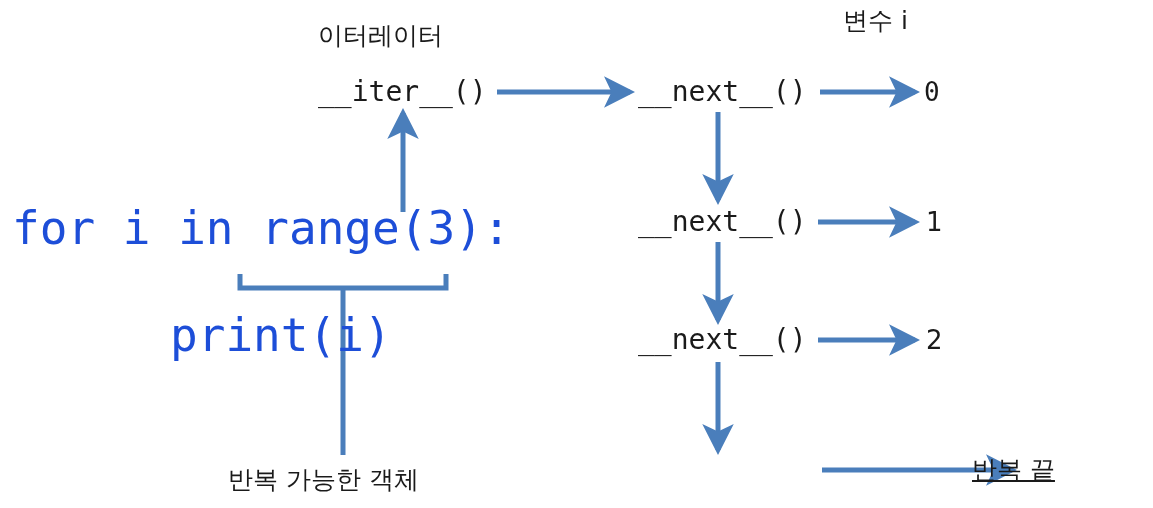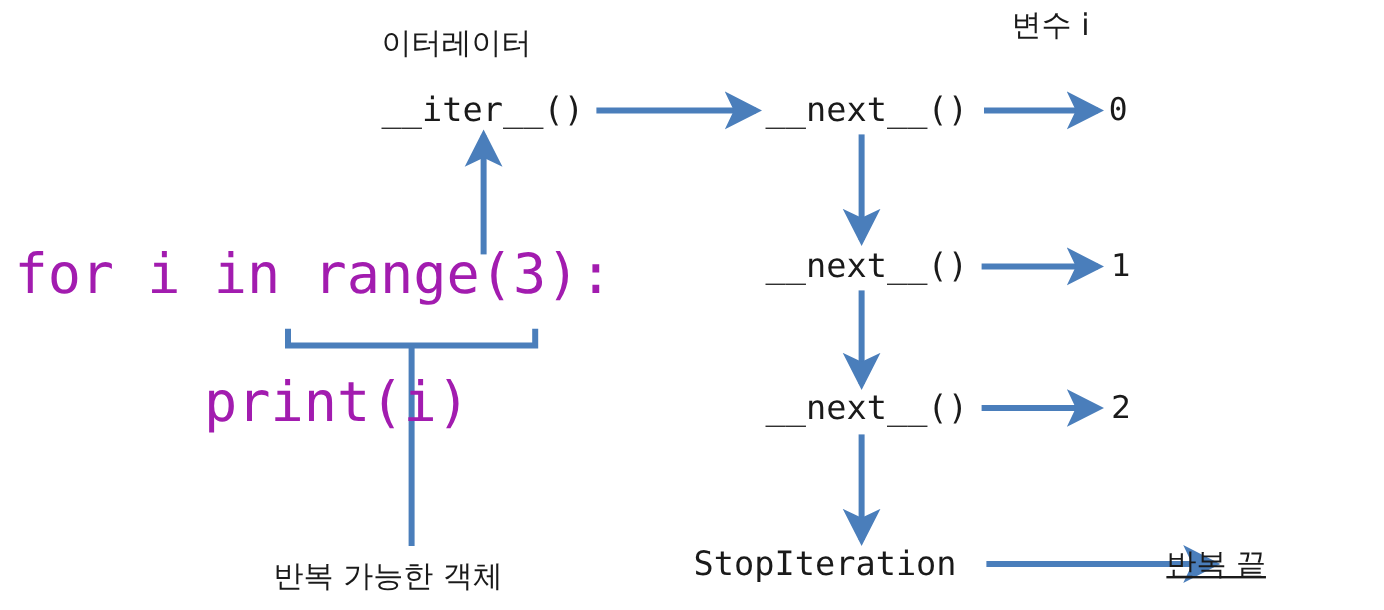--- a/index.html
+++ b/index.html
@@ -22,21 +22,21 @@
     line-height: 1;
   }
   .label-ko {
     font-family: "DejaVu Sans", sans-serif;
     font-size: 25px;
     color: #1a1a1a;
   }
   .code-big {
     font-family: "DejaVu Sans Mono", monospace;
     font-size: 46px;
-    color: #a21caf;
+    color: #1d4ed8;
     letter-spacing: 0px;
   }
   .code-mid {
     font-family: "DejaVu Sans Mono", monospace;
     font-size: 28px;
     color: #1a1a1a;
     text-align: center;
   }
   .val {
     font-family: "DejaVu Sans", sans-serif;
@@ -98,21 +98,20 @@
   <div class="node code-mid" style="left:638px; top:208px;">__next__()</div>
 
   <div class="node code-mid" style="left:638px; top:326px;">__next__()</div>
 
   <div class="node val-mono" style="left:924px; top:79px;">0</div>
 
   <div class="node val" style="left:926px; top:209px;">1</div>
 
   <div class="node val" style="left:926px; top:327px;">2</div>
 
-  <div class="node code-mid" style="left:578px; top:456px;">StopIteration</div>
 
   <div class="node label-ko" style="left:972px; top:457px;text-decoration:underline;">반복 끝</div>
 
   <div class="node code-big" style="left:12px; top:205px;">for i in range(3):</div>
 
   <div class="node code-big" style="left:122px; top:312px;margin-left:48px;">print(i)</div>
 
   <div class="node label-ko" style="left:188px; top:467px;margin-left:40px;">반복 가능한 객체</div>
 
 </div>

